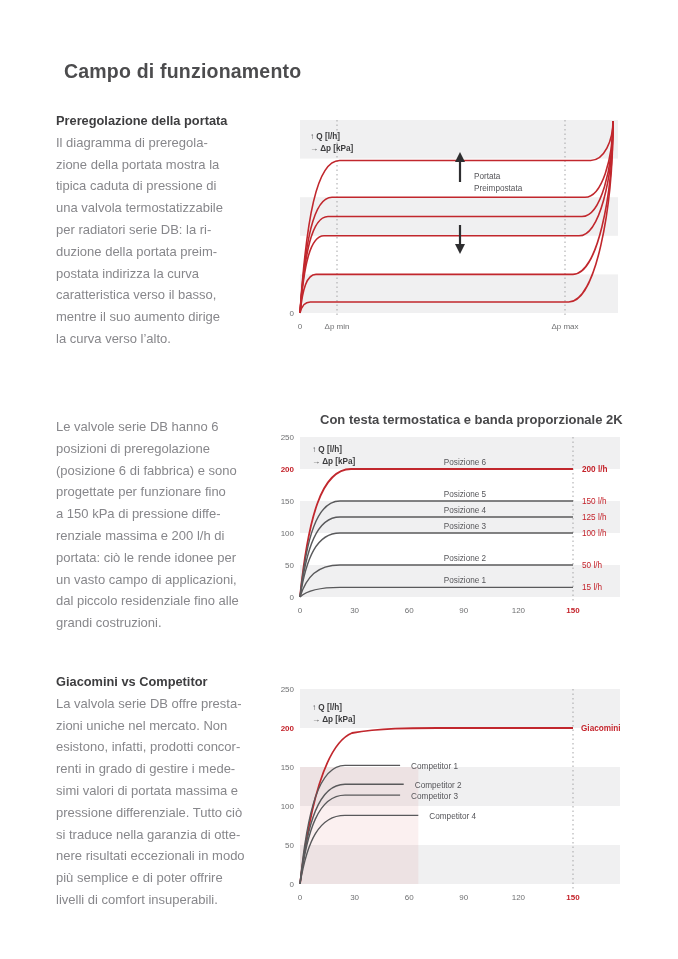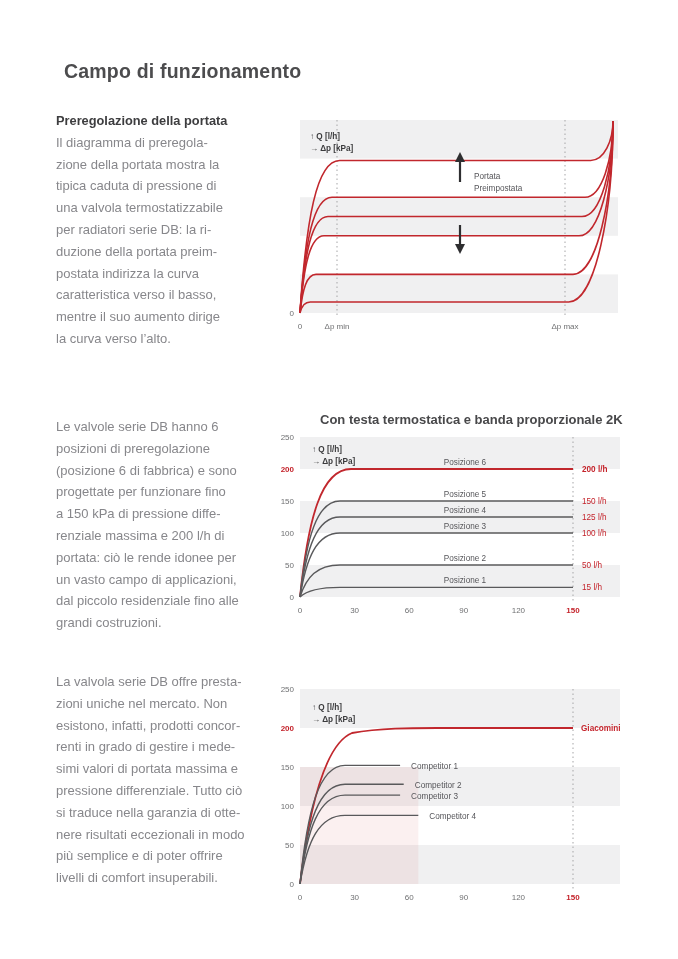--- a/index.html
+++ b/index.html
@@ -120,20 +120,21 @@
       <text x="74.6" y="188" font-size="8" fill="#6f7072" text-anchor="middle" font-weight="400" font-family="&quot;Liberation Sans&quot;, sans-serif">30</text>
       <text x="129.2" y="188" font-size="8" fill="#6f7072" text-anchor="middle" font-weight="400" font-family="&quot;Liberation Sans&quot;, sans-serif">60</text>
       <text x="183.8" y="188" font-size="8" fill="#6f7072" text-anchor="middle" font-weight="400" font-family="&quot;Liberation Sans&quot;, sans-serif">90</text>
       <text x="238.4" y="188" font-size="8" fill="#6f7072" text-anchor="middle" font-weight="400" font-family="&quot;Liberation Sans&quot;, sans-serif">120</text>
       <text x="293" y="188" font-size="8" fill="#c4232b" text-anchor="middle" font-weight="700" font-family="&quot;Liberation Sans&quot;, sans-serif">150</text>
       <text x="32" y="27" font-size="8.2" fill="#3b3b3d" text-anchor="start" font-weight="700" font-family="&quot;Liberation Sans&quot;, sans-serif">↑  Q [l/h]</text>
       <text x="32" y="39" font-size="8.2" fill="#3b3b3d" text-anchor="start" font-weight="700" font-family="&quot;Liberation Sans&quot;, sans-serif">→  Δp [kPa]</text>
     </svg>
 
   <section class="text-col" style="top:671px">
+    <h3>Giacomini vs Competitor</h3>
     <p>La valvola serie DB offre presta-
 zioni uniche nel mercato. Non
 esistono, infatti, prodotti concor-
 renti in grado di gestire i mede-
 simi valori di portata massima e
 pressione differenziale. Tutto ciò
 si traduce nella garanzia di otte-
 nere risultati eccezionali in modo
 più semplice e di poter offrire
 livelli di comfort insuperabili.</p>

